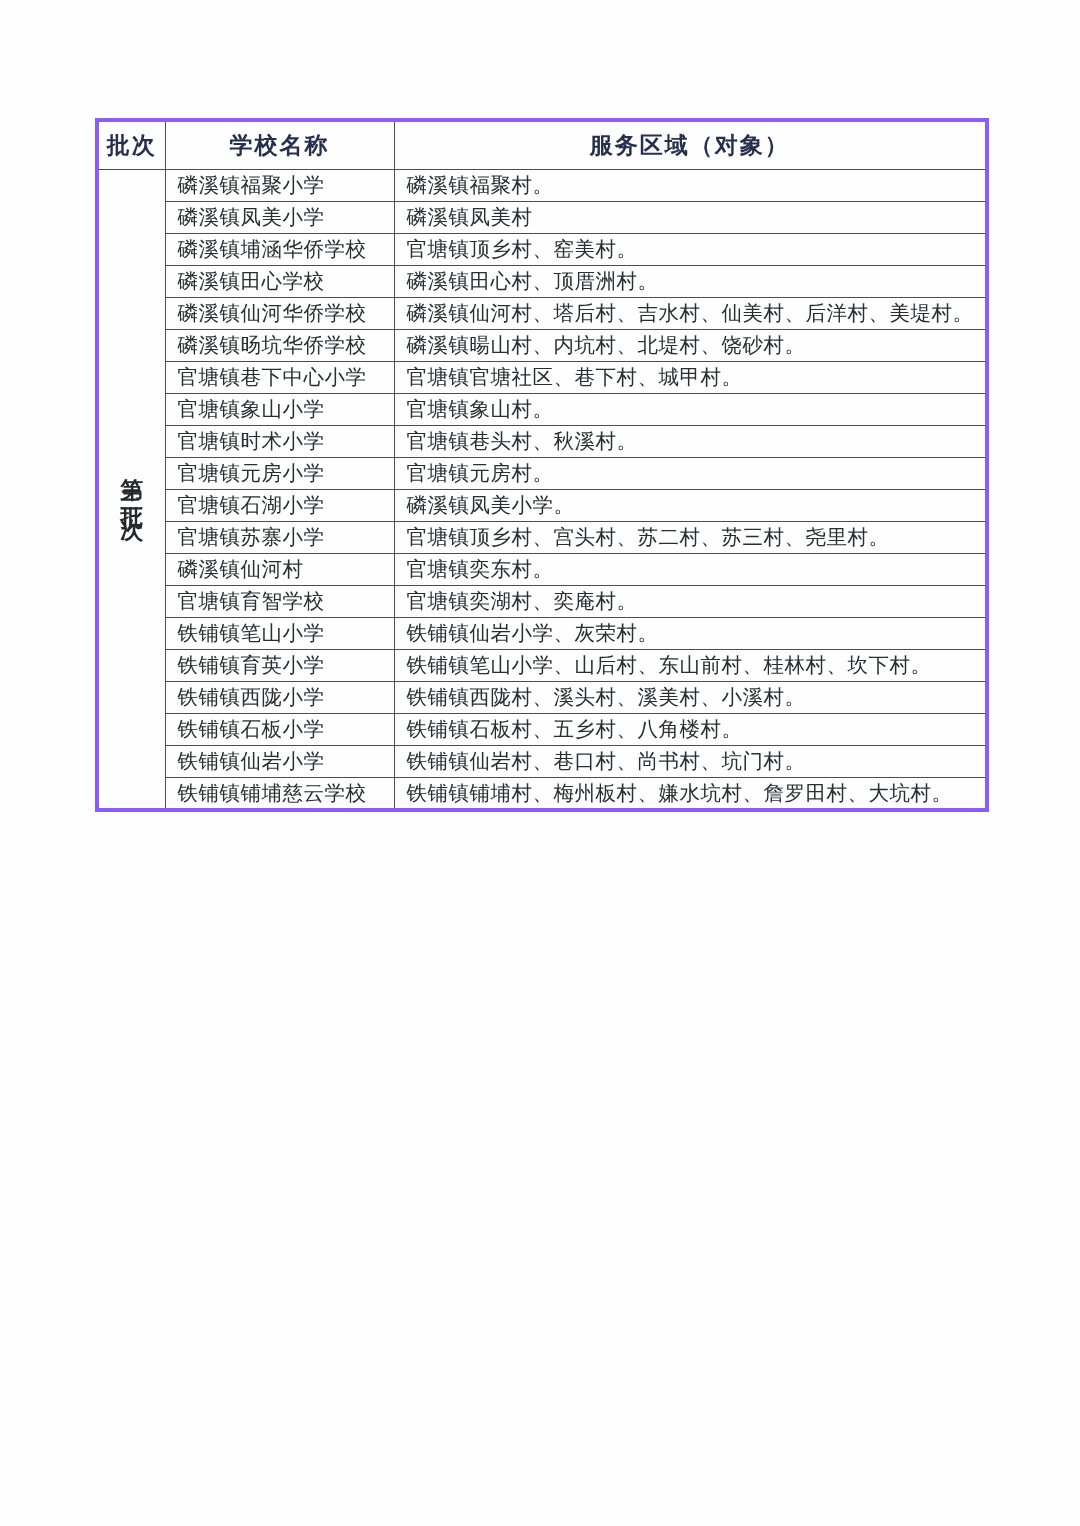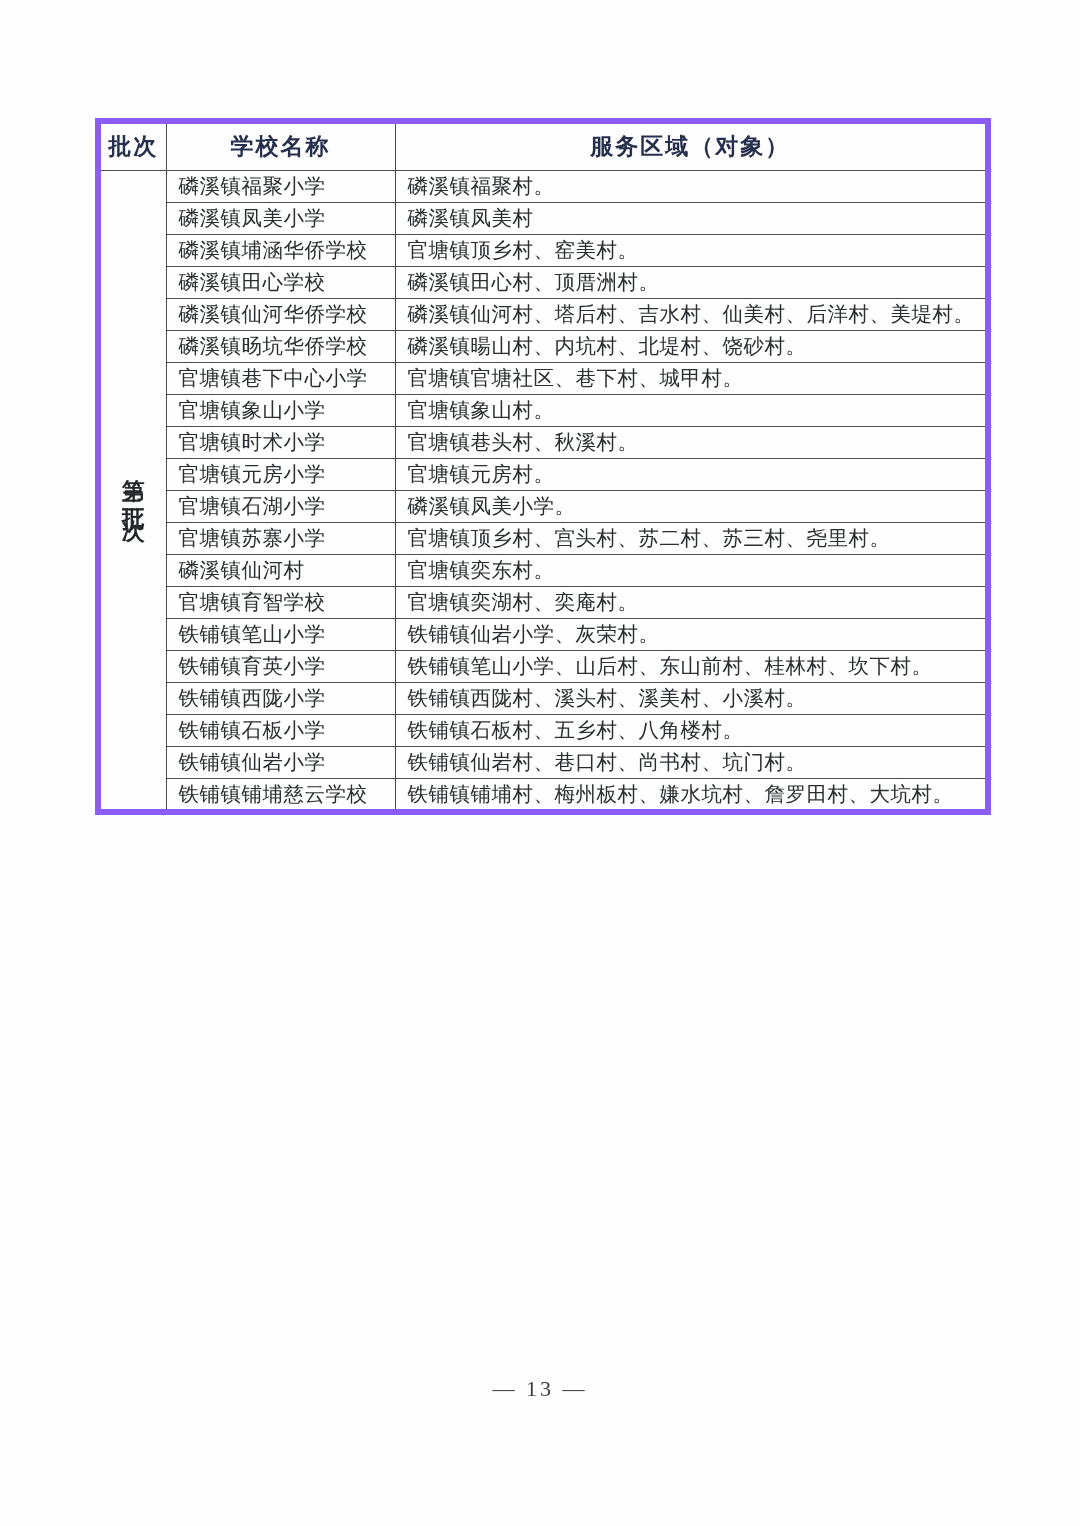--- a/index.html
+++ b/index.html
@@ -24,21 +24,21 @@
     width: 890px;
     border-collapse: collapse;
     table-layout: fixed;
   }
   table.batch-table th,
   table.batch-table td {
     border: 1px solid #4c4c4c;
     vertical-align: middle;
   }
   table.batch-table {
-    border: 6px solid #8b5cf6;
+    border: 4px solid #8b5cf6;
     padding-left: 48px;
   }
   th.col-head {
     height: 49px;
     font-size: 23px;
     font-weight: bold;
     color: #26304e;
     letter-spacing: 2px;
     text-align: center;
   }
@@ -172,15 +172,14 @@
       <td class="school-cell">铁铺镇仙岩小学</td>
       <td class="area-cell">铁铺镇仙岩村、巷口村、尚书村、坑门村。</td>
     </tr>
         <tr>
       <td class="school-cell">铁铺镇铺埔慈云学校</td>
       <td class="area-cell">铁铺镇铺埔村、梅州板村、嫌水坑村、詹罗田村、大坑村。</td>
     </tr>
       </tbody>
   </table>
 
-  <div class="page-footer">— 13 —</div>
 
 </div>
 
 </body></html>

